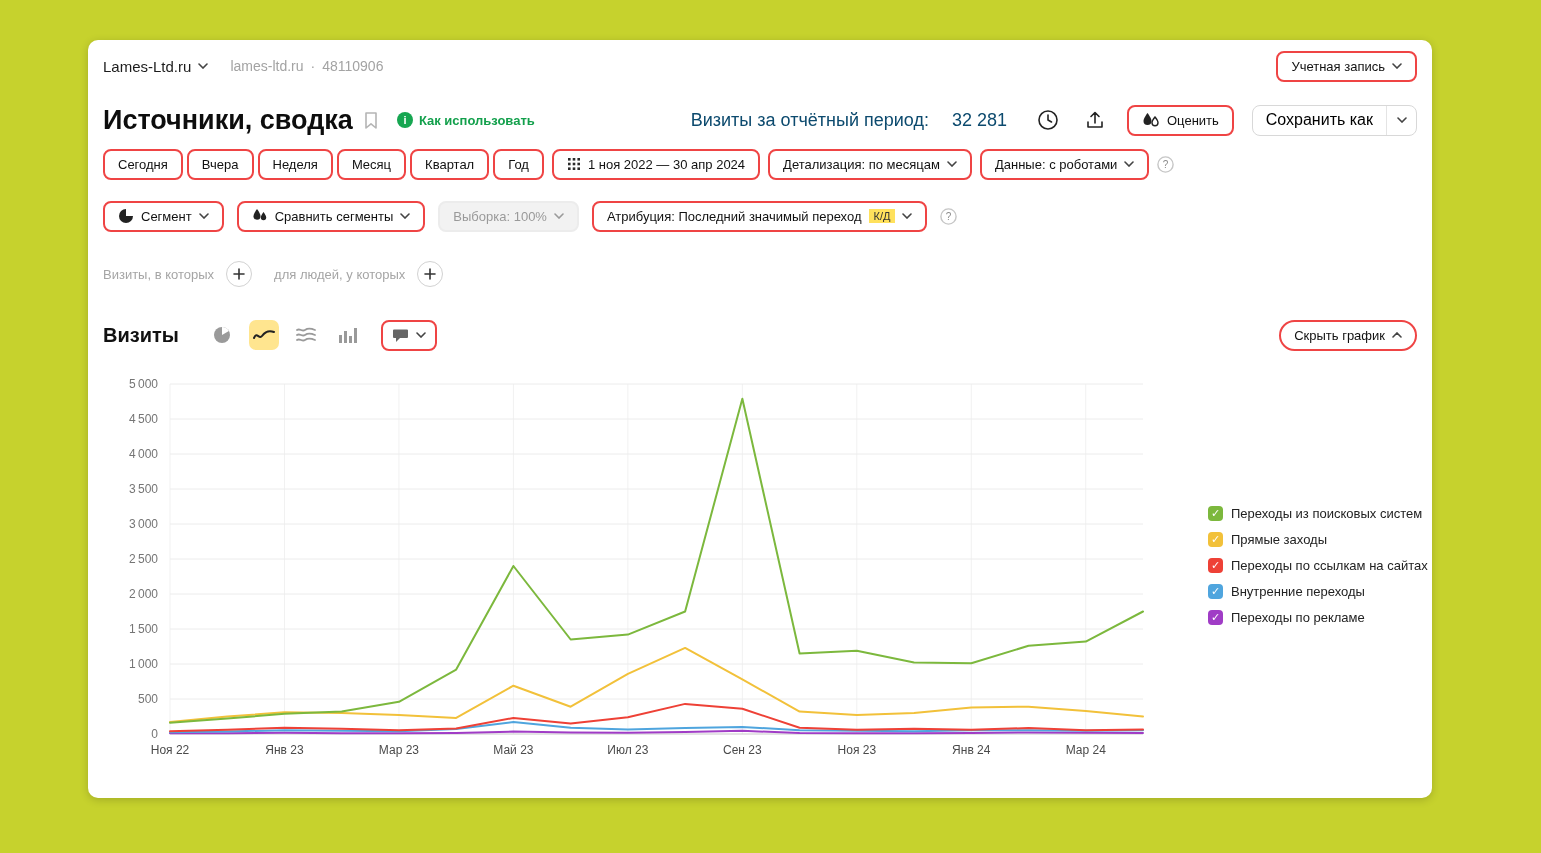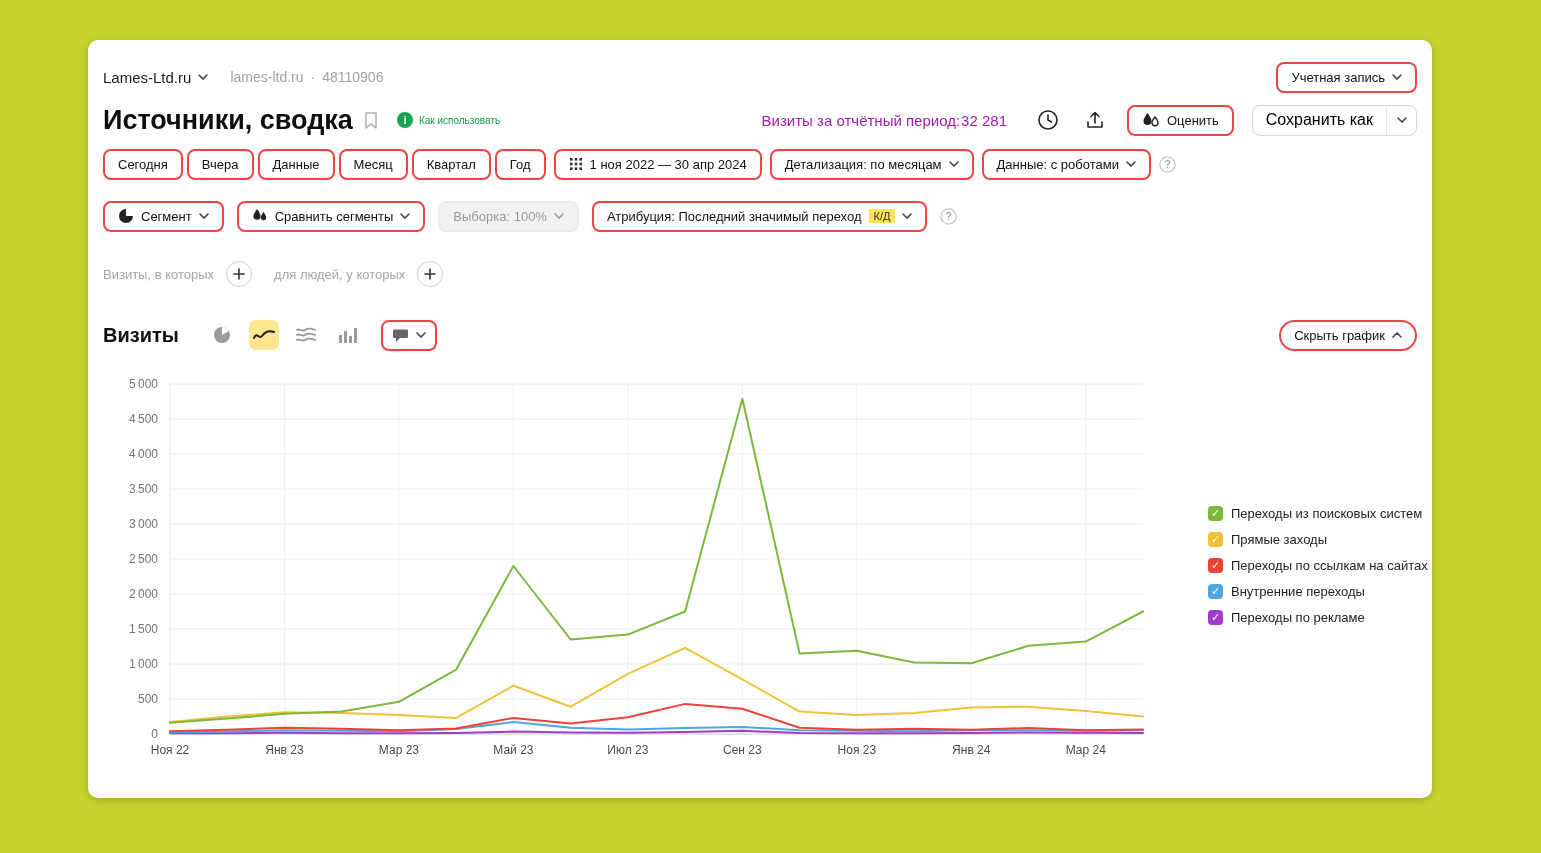--- a/index.html
+++ b/index.html
@@ -10,39 +10,39 @@
     position: relative;
     overflow: hidden;
   }
   .card {
     position: absolute; left: 88px; top: 40px; width: 1344px; height: 758px;
     background: #fff; border-radius: 10px; box-shadow: 0 2px 8px rgba(0,0,0,.18);
   }
   .row { position: absolute; left: 15px; right: 15px; display: flex; align-items: center; }
 
   
-  .topbar { top: 22px; height: 30px; }
+  .topbar { top: 11px; height: 30px; }
   .site-switcher { display: flex; align-items: center; gap: 7px; font-size: 15px; color: #1c1c1c; cursor: pointer; }
   .counter-info { color: #a3a3a3; font-size: 14px; margin-left: 22px; display: flex; gap: 7px; }
   .account-btn { margin-left: auto; }
 
   .btn {
     display: inline-flex; align-items: center; gap: 7px;
     background: #fff; border: 2px solid #ef4444; border-radius: 8px;
     height: 31px; padding: 0 13px; font-size: 13px; color: #111;
     font-family: inherit; cursor: pointer; white-space: nowrap;
   }
   .btn.disabled { background: #f2f2f2; border-color: #ececec; color: #9a9a9a; }
 
   
   .title-row { top: 60px; height: 40px; gap: 10px; }
   .page-title { font-size: 27px; font-weight: bold; color: #0d0d0d; }
   .howto { display: flex; align-items: center; gap: 6px; margin-left: 8px; cursor: pointer; }
-  .howto-label { color: #13a04c; font-size: 10px; font-weight: normal; }
-  .stats { margin-left: auto; color: #a21caf; font-size: 15px; display: flex; gap: 1px; margin-right: 16px; }
+  .howto-label { color: #13a04c; font-size: 13px; font-weight: bold; }
+  .stats { margin-left: auto; color: #0c4a6e; font-size: 18px; display: flex; gap: 23px; margin-right: 16px; }
   .icon-plain { background: none; border: none; cursor: pointer; display: flex; align-items: center; padding: 4px; margin-right: 8px; }
   .split-btn { display: inline-flex; align-items: stretch; border: 1px solid #d8d8d8; border-radius: 8px; height: 31px; overflow: hidden; margin-left: 8px; background: #fff; }
   .split-main { padding: 0 13px; display: flex; align-items: center; font-size: 16px; cursor: pointer; }
   .split-chev { width: 30px; display: flex; align-items: center; justify-content: center; border-left: 1px solid #e4e4e4; cursor: pointer; }
 
   
   .toolbar1 { top: 108px; height: 32px; gap: 8px; }
   .tabs { display: flex; gap: 4px; }
   .toolbar2 { top: 160px; height: 32px; gap: 13px; }
   .badge { background: #ffe15c; border-radius: 0; font-size: 11px; padding: 1px 5px; color: #333; }
@@ -136,21 +136,21 @@
             <path d="M1 1l4 4 4-4" fill="none" stroke="#444" stroke-width="1.6" stroke-linecap="round"></path>
           </svg>
       </span>
     </div>
   </div>
 
   <div class="row toolbar1">
     <div class="tabs">
         <button class="btn">Сегодня</button>
         <button class="btn">Вчера</button>
-        <button class="btn">Данные</button>
+        <button class="btn">Неделя</button>
         <button class="btn">Месяц</button>
         <button class="btn">Квартал</button>
         <button class="btn">Год</button>
       </div>
     <button class="btn">
       <svg width="14" height="14" viewBox="0 0 14 14">
           <g fill="#2b2b2b">
             <rect x="1" y="1" width="2.6" height="2.6"></rect>
             <rect x="5.7" y="1" width="2.6" height="2.6"></rect>
             <rect x="10.4" y="1" width="2.6" height="2.6"></rect>

